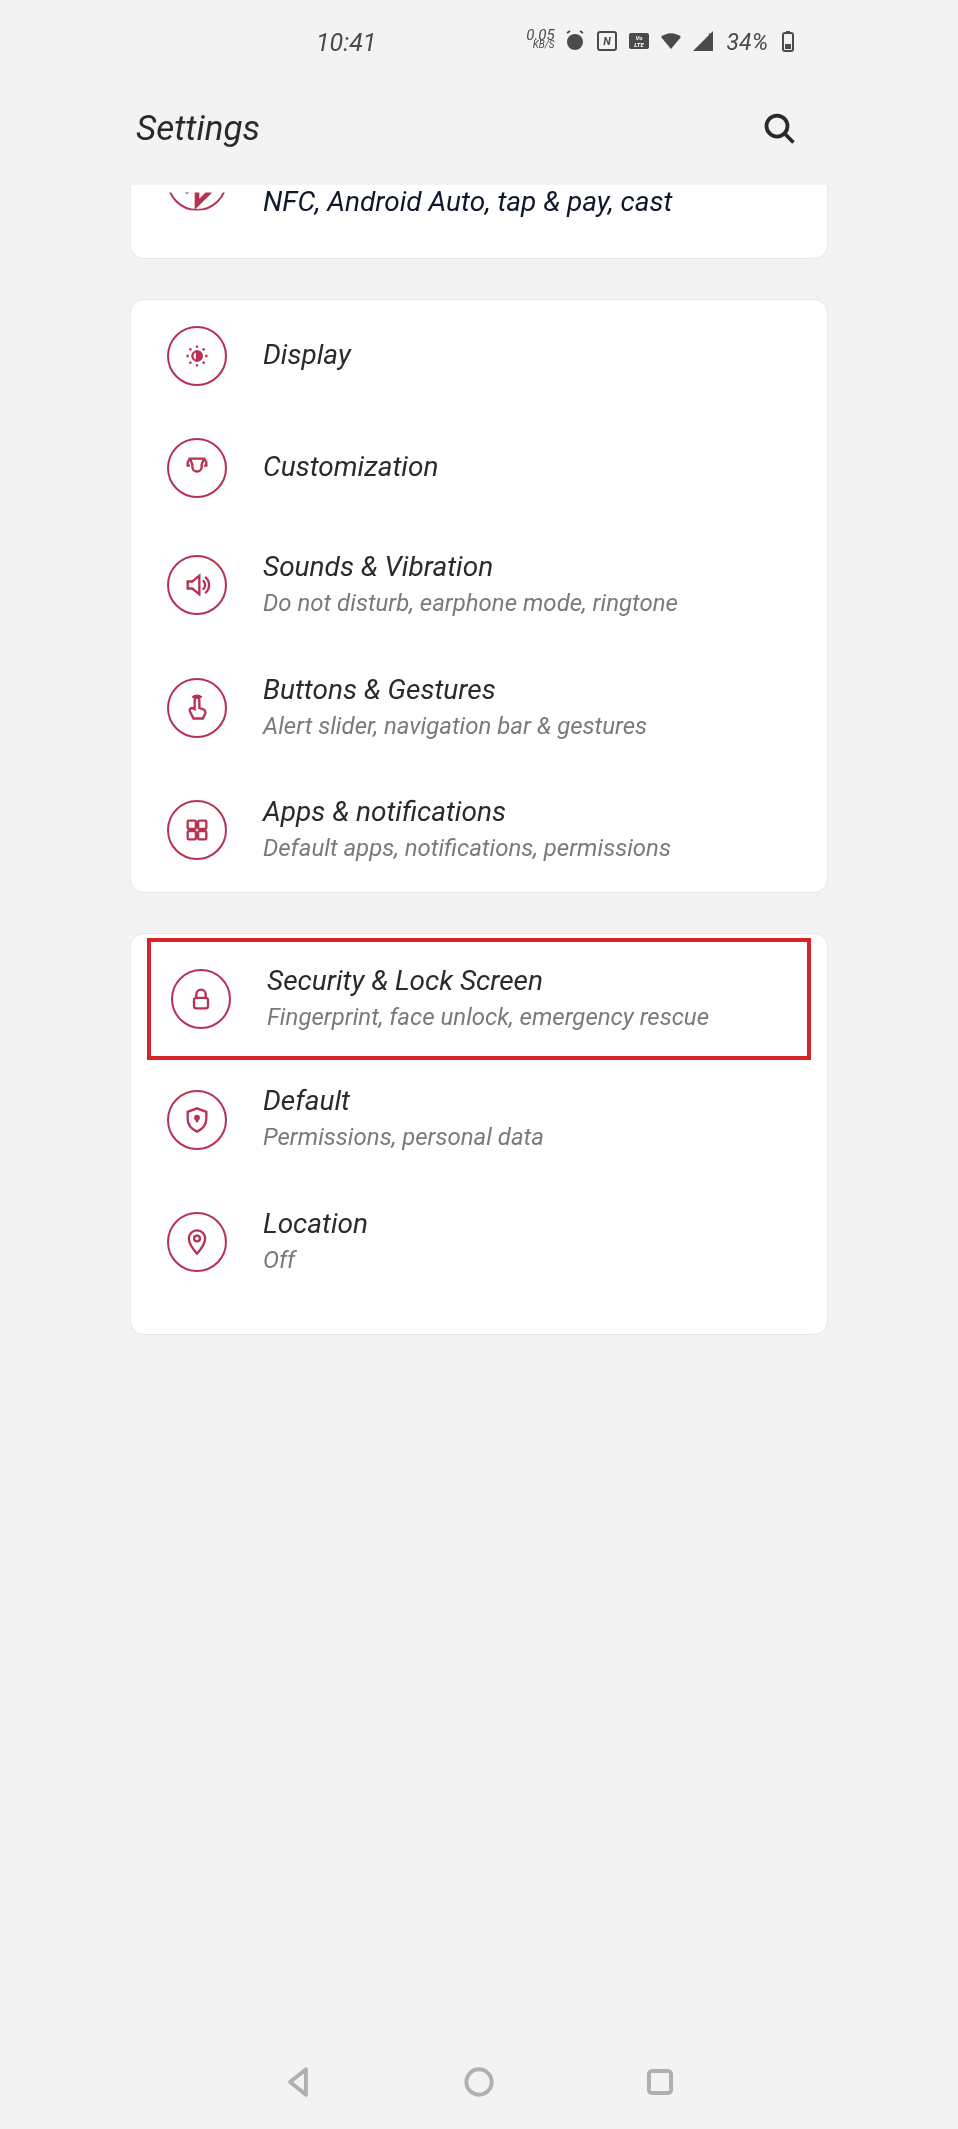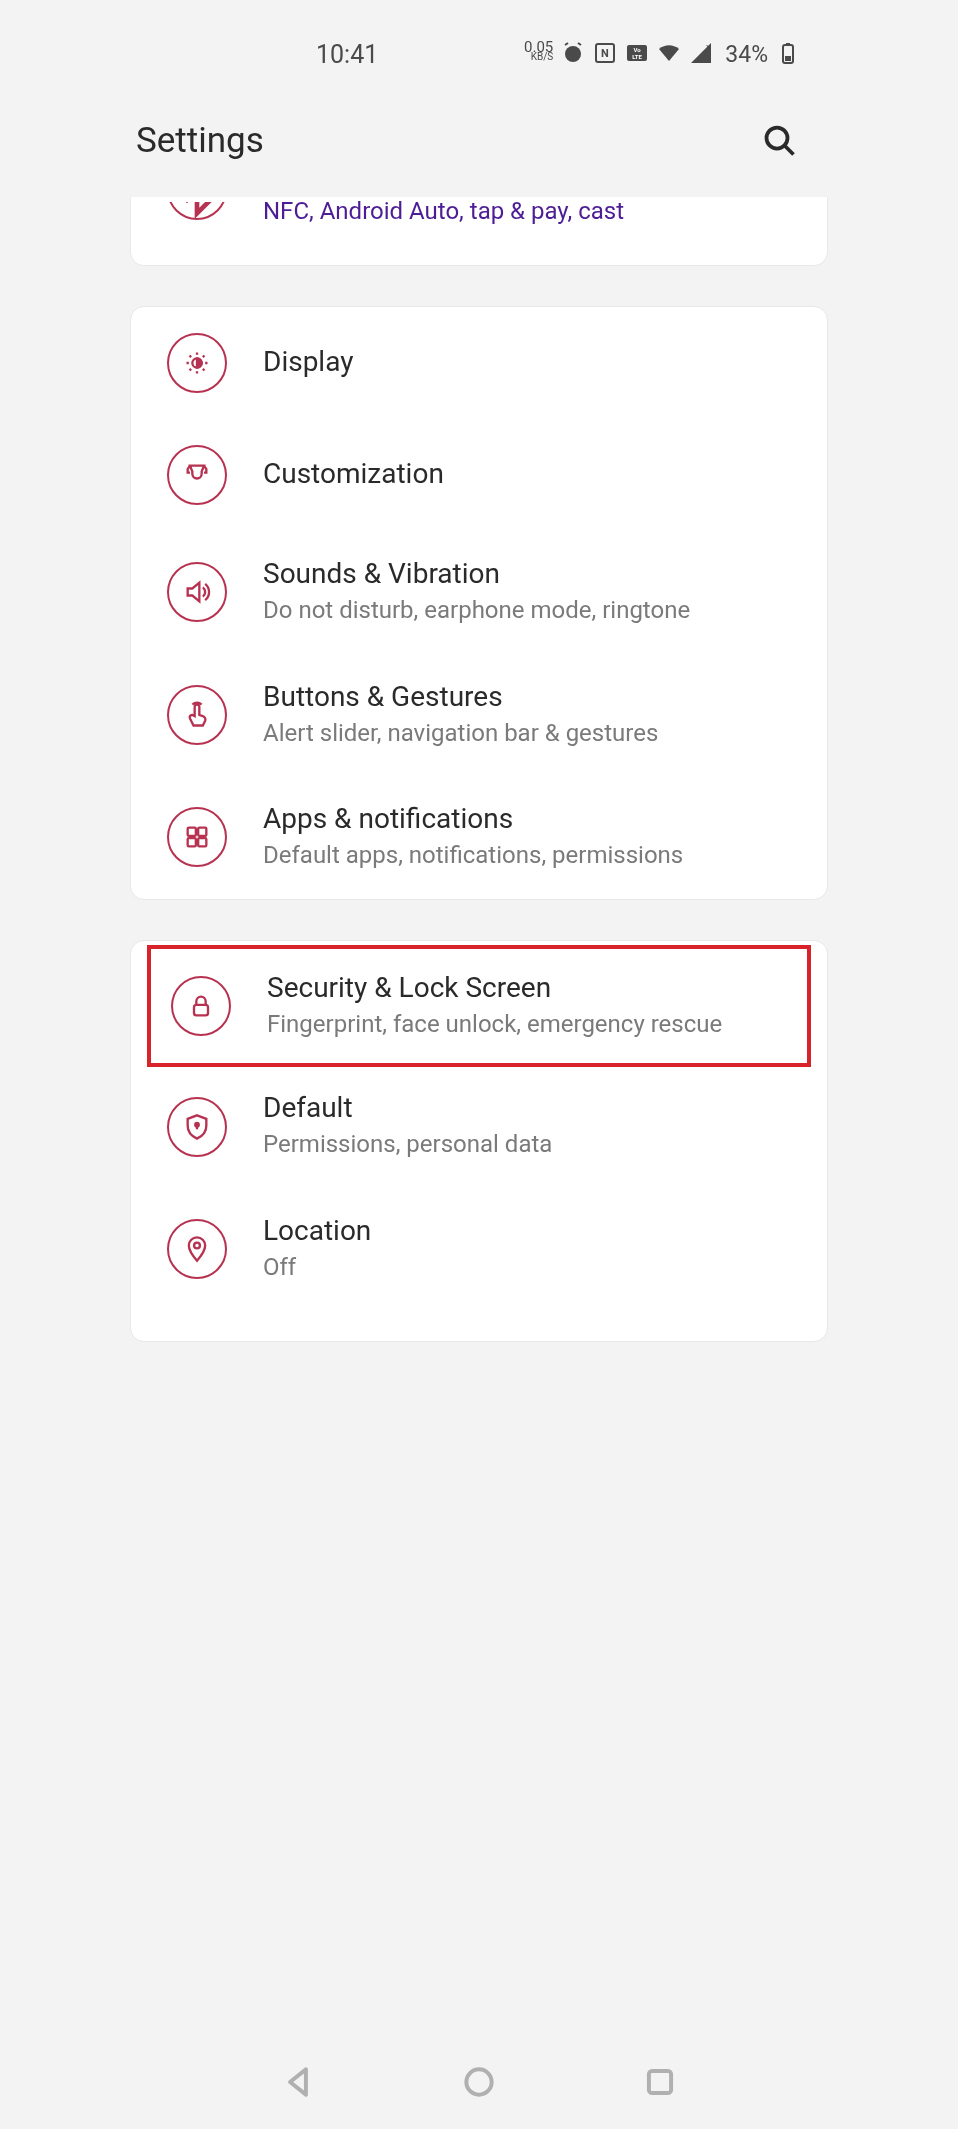--- a/index.html
+++ b/index.html
@@ -9,23 +9,24 @@
       font-family: -apple-system, BlinkMacSystemFont, 'Segoe UI', Roboto, sans-serif;
     }
     body {
       width: 958px;
       height: 2129px;
       background: #f3f3f3;
       position: relative;
     }
     .phone-screen {
       width: 702px;
-      margin: 12px auto;
+      margin: 0 auto;
       background: #f3f3f3;
       position: relative;
+      font-style: italic;
     }
     .status-bar {
       display: flex;
       justify-content: space-between;
       align-items: center;
       padding: 28px 30px 16px 30px;
       height: 72px;
     }
     .status-left {
       font-size: 25px;
@@ -108,22 +109,22 @@
       border: 2px solid #b73251;
       border-radius: 50%;
       display: flex;
       align-items: center;
       justify-content: center;
       flex-shrink: 0;
       margin-top: -42px;
       clip-path: inset(42px 0 0 0);
     }
     .partial-sub {
-      font-size: 24px;
-      color: #4c1d95;
+      font-size: 28px;
+      color: #0f172a;
       margin-left: 36px;
     }
     .gap {
       height: 40px;
     }
     .settings-row {
       display: flex;
       align-items: center;
       padding: 26px 36px;
       position: relative;

